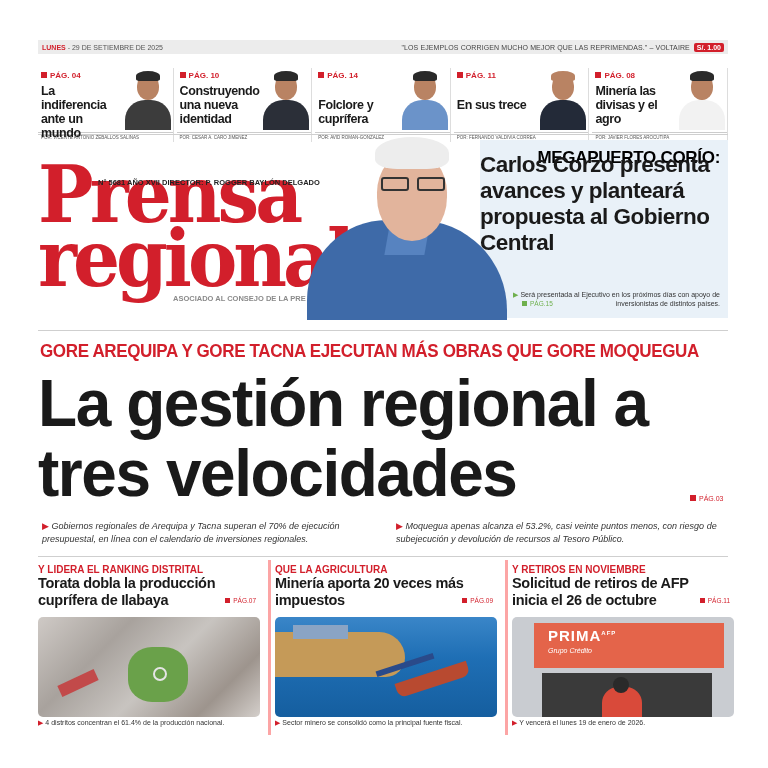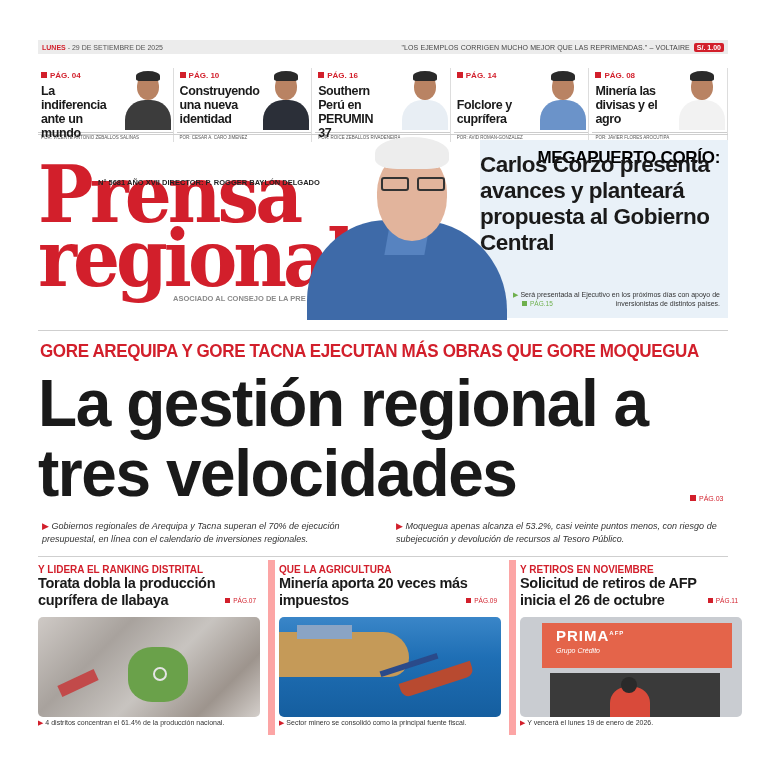--- a/index.html
+++ b/index.html
@@ -54,21 +54,21 @@
   .main-kicker { position: absolute; left: 40px; top: 340px; font-size: 18.5px; font-weight: bold; color: #d21f2b; letter-spacing: -0.4px; white-space: nowrap; transform: scaleX(0.92); transform-origin: left; }
   .main-title { position: absolute; left: 38px; top: 368px; font-size: 66px; font-weight: bold; line-height: 70px; color: #1a1a1a; letter-spacing: -1.5px; font-family: "Liberation Sans", sans-serif; transform: scaleX(0.97); transform-origin: left; }
   .main-pag { position: absolute; left: 690px; top: 495px; font-size: 7px; color: #d21f2b; }
   .main-pag::before { content: ""; display: inline-block; width: 6px; height: 6px; background: #d21f2b; margin-right: 3px; }
 
   .summary { position: absolute; top: 520px; width: 330px; font-size: 9px; line-height: 13px; color: #333; font-style: italic; }
   .summary .tri { color: #d21f2b; font-style: normal; }
 
   .bottom { position: absolute; left: 38px; top: 560px; width: 690px; height: 175px; display: flex; gap: 8px; }
   .story { flex: 1; position: relative; }
-  .story + .story { border-left: 7px solid #fca5a5; padding-left: 4px; }
+  .story + .story { border-left: 3px solid #fca5a5; padding-left: 4px; }
   .s-kicker { font-size: 10px; font-weight: bold; color: #d21f2b; margin-top: 4px; white-space: nowrap; }
   .s-title { font-size: 14.5px; font-weight: bold; line-height: 17px; color: #1a1a1a; letter-spacing: -0.3px; width: 190px; }
   .s-pag { position: absolute; right: 4px; top: 37px; font-size: 6.5px; color: #d21f2b; }
   .s-pag::before { content: ""; display: inline-block; width: 5px; height: 5px; background: #d21f2b; margin-right: 3px; }
   .s-img { margin-top: 8px; width: 222px; height: 100px; border-radius: 5px; overflow: hidden; position: relative; }
   .s-cap { font-size: 7px; color: #333; margin-top: 2px; white-space: nowrap; }
   .s-cap .tri { color: #d21f2b; }
 
   .img-town { background: linear-gradient(135deg, #cfcac6 0%, #a8a29d 30%, #c8c4c0 55%, #9d948d 80%, #d4cfcb 100%); }
   .img-town .plaza { position: absolute; left: 90px; top: 30px; width: 60px; height: 55px; background: #6aa14a; border-radius: 40%; }
@@ -114,38 +114,38 @@
     <div class="pag">PÁG. 10</div>
     <div class="ctitle">Construyendo una nueva identidad</div>
     <div class="photo">
         <div class="body" style="background:#2b2f38"></div>
         <div class="head"></div>
         <div class="hair"></div>
       </div>
     <div class="byline">POR: CÉSAR A. CARO JIMÉNEZ</div>
   </div>
   <div class="col">
-    <div class="pag">PÁG. 16</div>
-    <div class="ctitle">Southern Perú en PERUMIN 37</div>
-    <div class="photo">
-        <div class="body" style="background:#e8eef4"></div>
-        <div class="head"></div>
-        <div class="hair"></div>
-      </div>
-    <div class="byline">POR: ROICE ZEBALLOS RIVADENEIRA</div>
-  </div>
-  <div class="col">
     <div class="pag">PÁG. 14</div>
     <div class="ctitle low">Folclore y cuprífera</div>
     <div class="photo">
         <div class="body" style="background:#6b93c9"></div>
         <div class="head"></div>
         <div class="hair"></div>
       </div>
     <div class="byline">POR: AVID ROMAN-GONZALEZ</div>
+  </div>
+  <div class="col">
+    <div class="pag">PÁG. 11</div>
+    <div class="ctitle low">En sus trece</div>
+    <div class="photo">
+        <div class="body" style="background:#232a38"></div>
+        <div class="head"></div>
+        <div class="hair" style="background:#b98363"></div>
+      </div>
+    <div class="byline">POR: FERNANDO VALDIVIA CORREA</div>
   </div>
   <div class="col">
     <div class="pag">PÁG. 08</div>
     <div class="ctitle">Minería las divisas y el agro</div>
     <div class="photo">
         <div class="body" style="background:#f2f2f2"></div>
         <div class="head"></div>
         <div class="hair"></div>
       </div>
     <div class="byline">POR: JAVIER FLORES AROCUTIPA</div>

